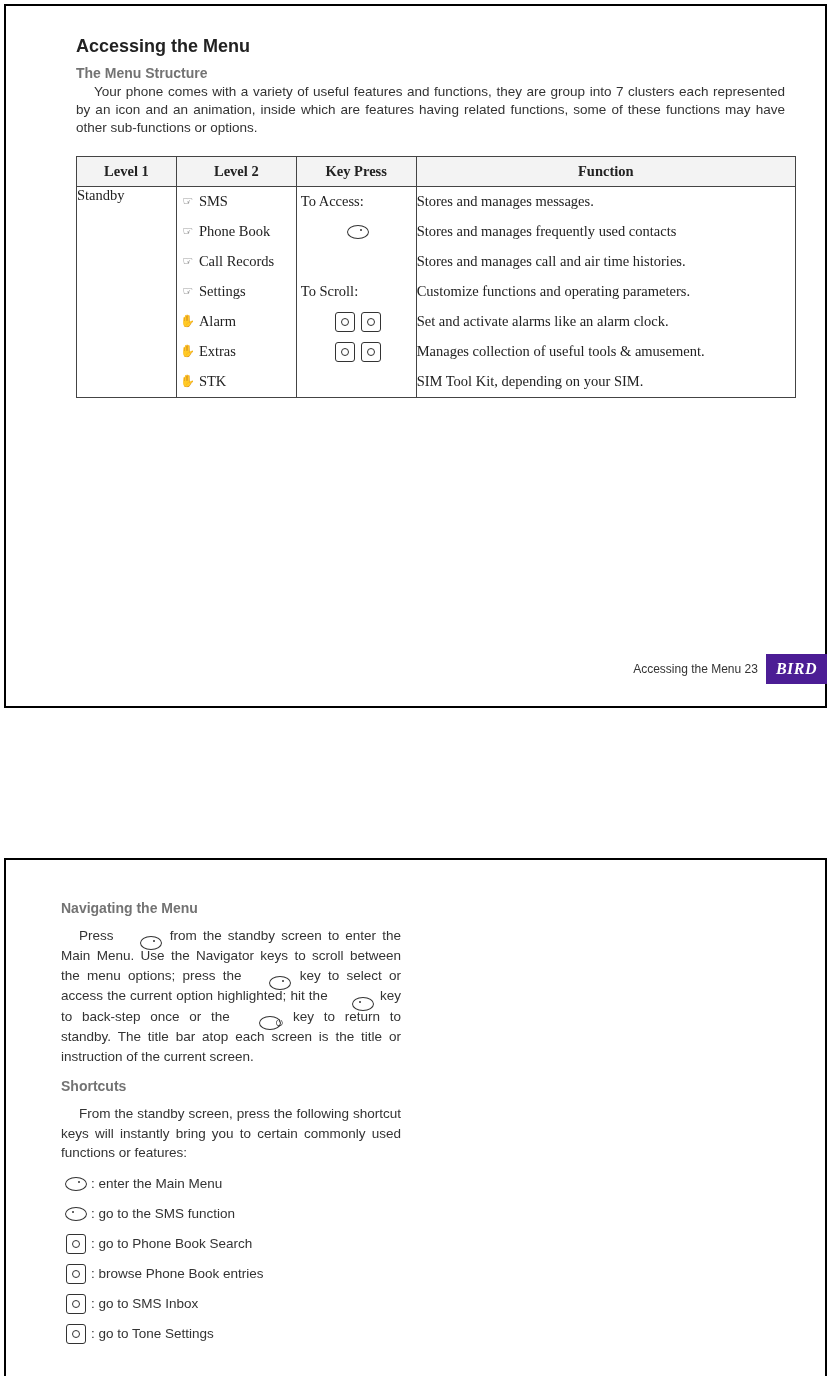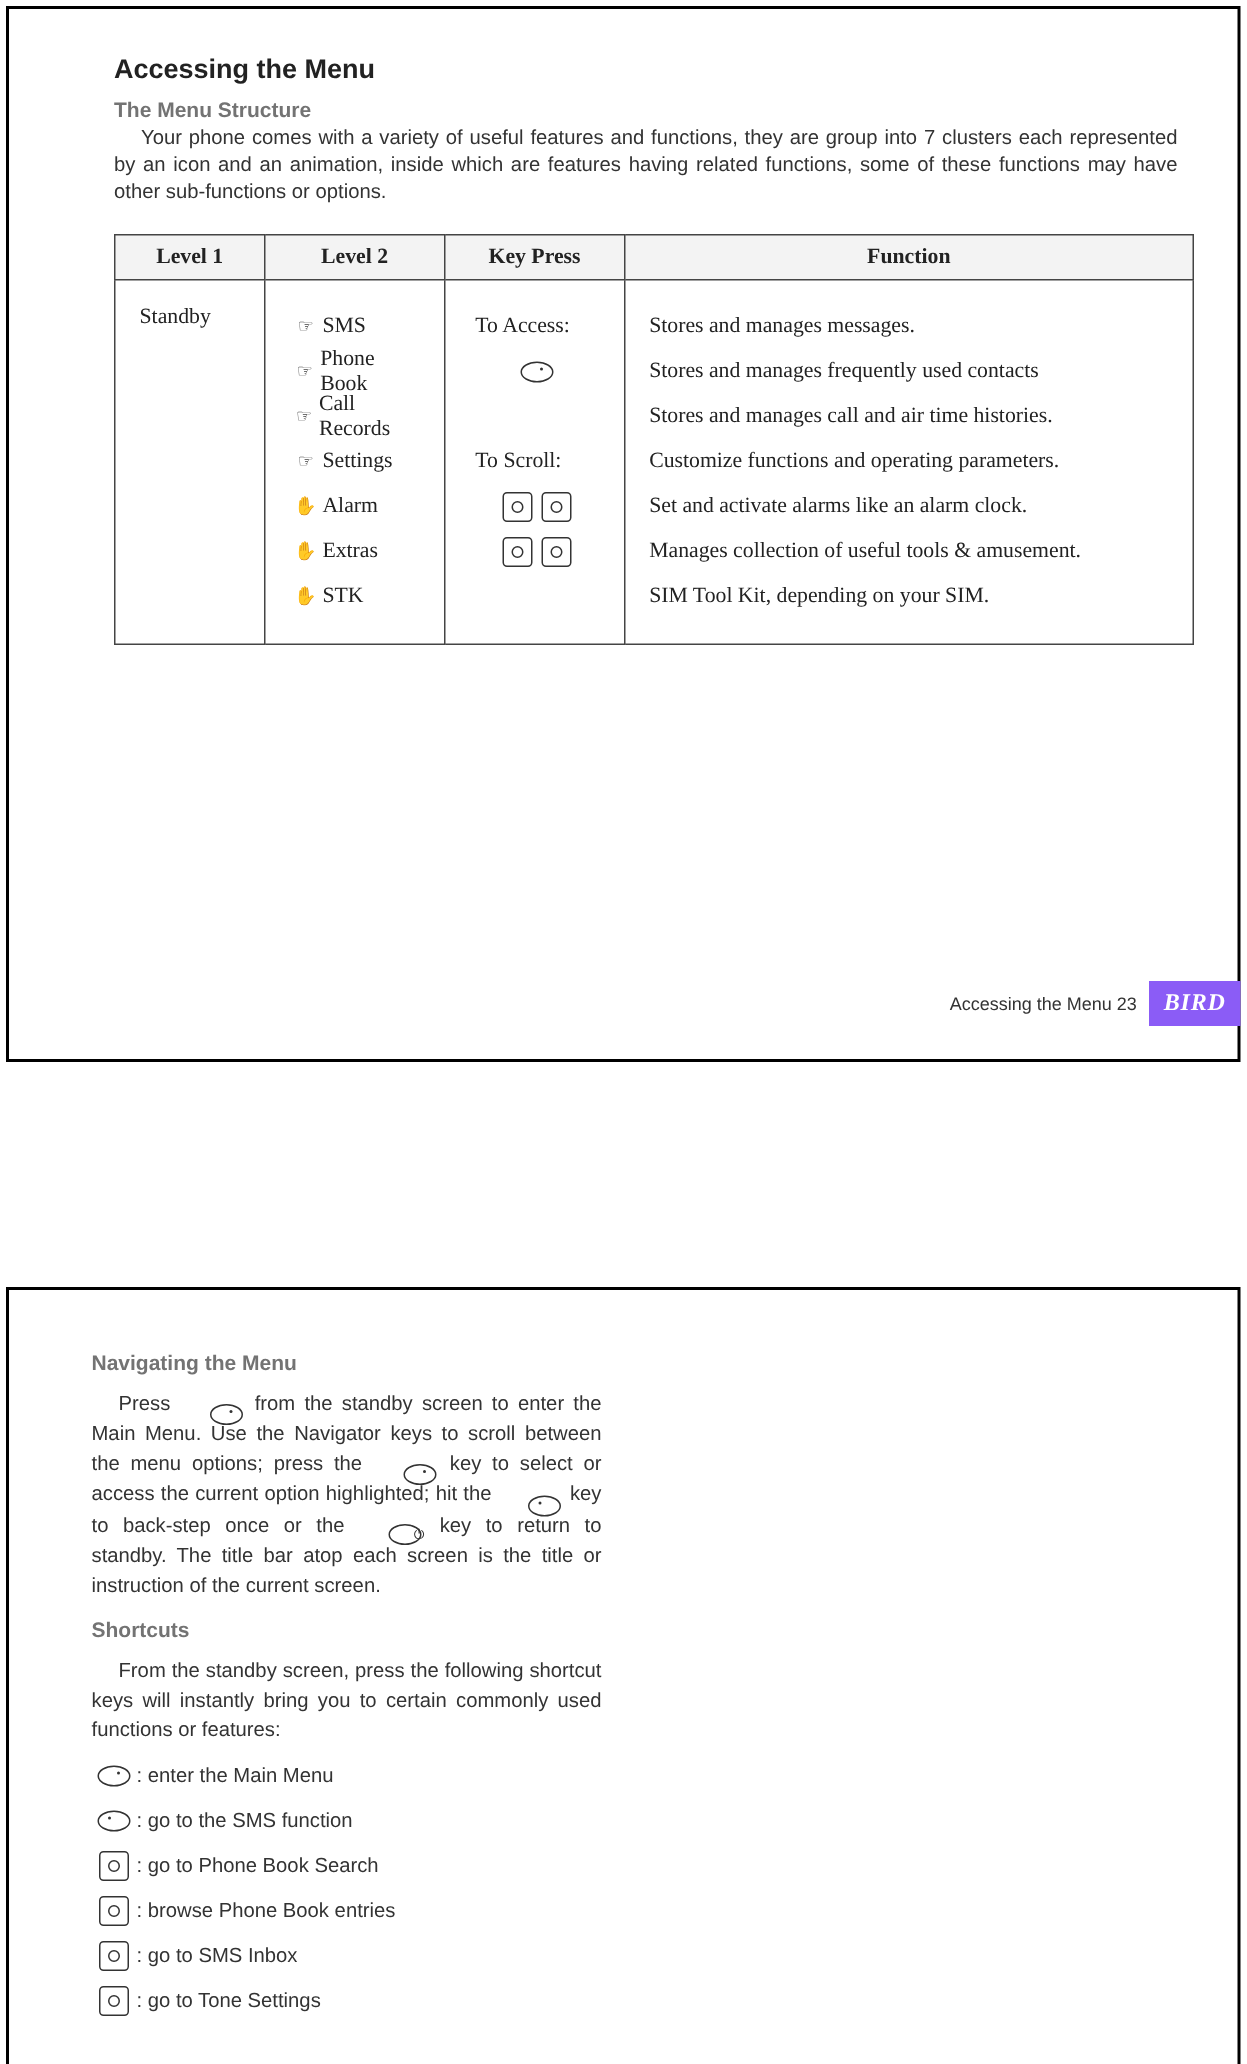--- a/index.html
+++ b/index.html
@@ -6,37 +6,37 @@
     body { background: #fff; font-family: Arial, Helvetica, sans-serif; color: #333; width: 831px; }
     .page { border: 2px solid #000; margin: 4px; padding: 30px 30px 20px 30px; position: relative; }
     .page1 { height: 704px; }
     .page2 { height: 640px; margin-top: 150px; padding-left: 55px; padding-right: 55px; padding-top: 40px; }
     h1 { font-size: 18px; font-weight: bold; margin-left: 40px; margin-bottom: 8px; color: #222; }
     h2 { font-size: 14px; font-weight: bold; margin-left: 40px; margin-bottom: 2px; color: #737373; }
     .intro { font-size: 13.5px; color: #333; margin-left: 40px; margin-right: 10px; line-height: 1.35; text-align: justify; margin-bottom: 18px; }
     .intro-indent { text-indent: 18px; }
     table.menu { border-collapse: collapse; width: 720px; margin-left: 40px; font-size: 14.5px; color: #222; }
     table.menu th { border: 1px solid #444; background: #f3f3f3; font-family: "Times New Roman", serif; font-weight: bold; padding: 6px 8px; }
-    table.menu td { padding: 16px; vertical-align: top; font-family: "Times New Roman", serif; }
+    table.menu td { padding: 0; vertical-align: top; font-family: "Times New Roman", serif; }
     .body-row td { border-left: 1px solid #444; border-right: 1px solid #444; border-bottom: 1px solid #444; }
     .lvl1 { width: 100px; }
     .lvl2 { width: 120px; }
     .kp  { width: 120px; }
     .fn  { width: 380px; }
     .body-cell { padding: 6px 6px 6px 6px; }
     .row-line { display: flex; align-items: center; height: 30px; }
     .icon-slot { width: 22px; text-align: center; }
     .kp-block { padding: 6px 4px; }
     .kp-sub { height:30px; display:flex; align-items:center; justify-content:flex-start; gap:6px; padding-left:4px;}
     .fn-block { padding: 6px 10px; }
     .fn-line { height:30px; display:flex; align-items:center; }
     .standby-cell { padding-top: 96px; padding-left: 10px; }
     .footer1 { position: absolute; right: -2px; bottom: 22px; display:flex; align-items:center; }
     .footer1-label { font-size: 12px; font-weight: normal; margin-right: 8px; }
-    .brand-box { background:#8b5cf6; color:#fff; font-style: italic; font-weight: bold; font-family: "Times New Roman", serif; font-size: 16px; padding: 6px 10px 6px 10px; letter-spacing: 0.5px; text-align: center; }
+    .brand-box { background:#4c1d95; color:#fff; font-style: italic; font-weight: bold; font-family: "Times New Roman", serif; font-size: 16px; padding: 6px 10px 6px 10px; letter-spacing: 0.5px; text-align: center; }
     .brand-box-i { font-style: italic; }
     .footer2 { position: absolute; left: -2px; bottom: 10px; display:flex; align-items:center; }
     .footer2-label { font-size: 16px; font-weight: bold; margin-left: 8px; }
     .p2-h { font-size: 14px; font-weight: bold; margin-bottom: 10px; color:#737373;}
     .p2-text { font-size: 13.5px; line-height: 1.45; text-align: justify; width: 340px; color:#333; }
     .p2-text .indent { text-indent: 18px; display:block; }
     .shortcut-list { margin-top: 6px; }
     .shortcut-row { display:flex; align-items:center; height: 30px; font-size: 13.5px; }
     .shortcut-row .sic { width: 30px; display:flex; justify-content:center; }
     .key-oval { width:22px; height:14px; border:1.3px solid #333; border-radius: 50%; display:inline-flex; align-items:center; justify-content:center; font-size:8px; line-height:1; position:relative; }

